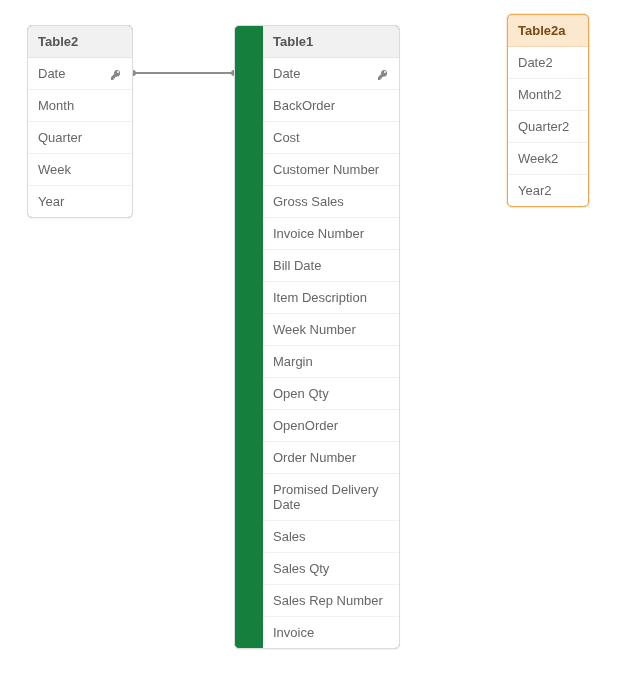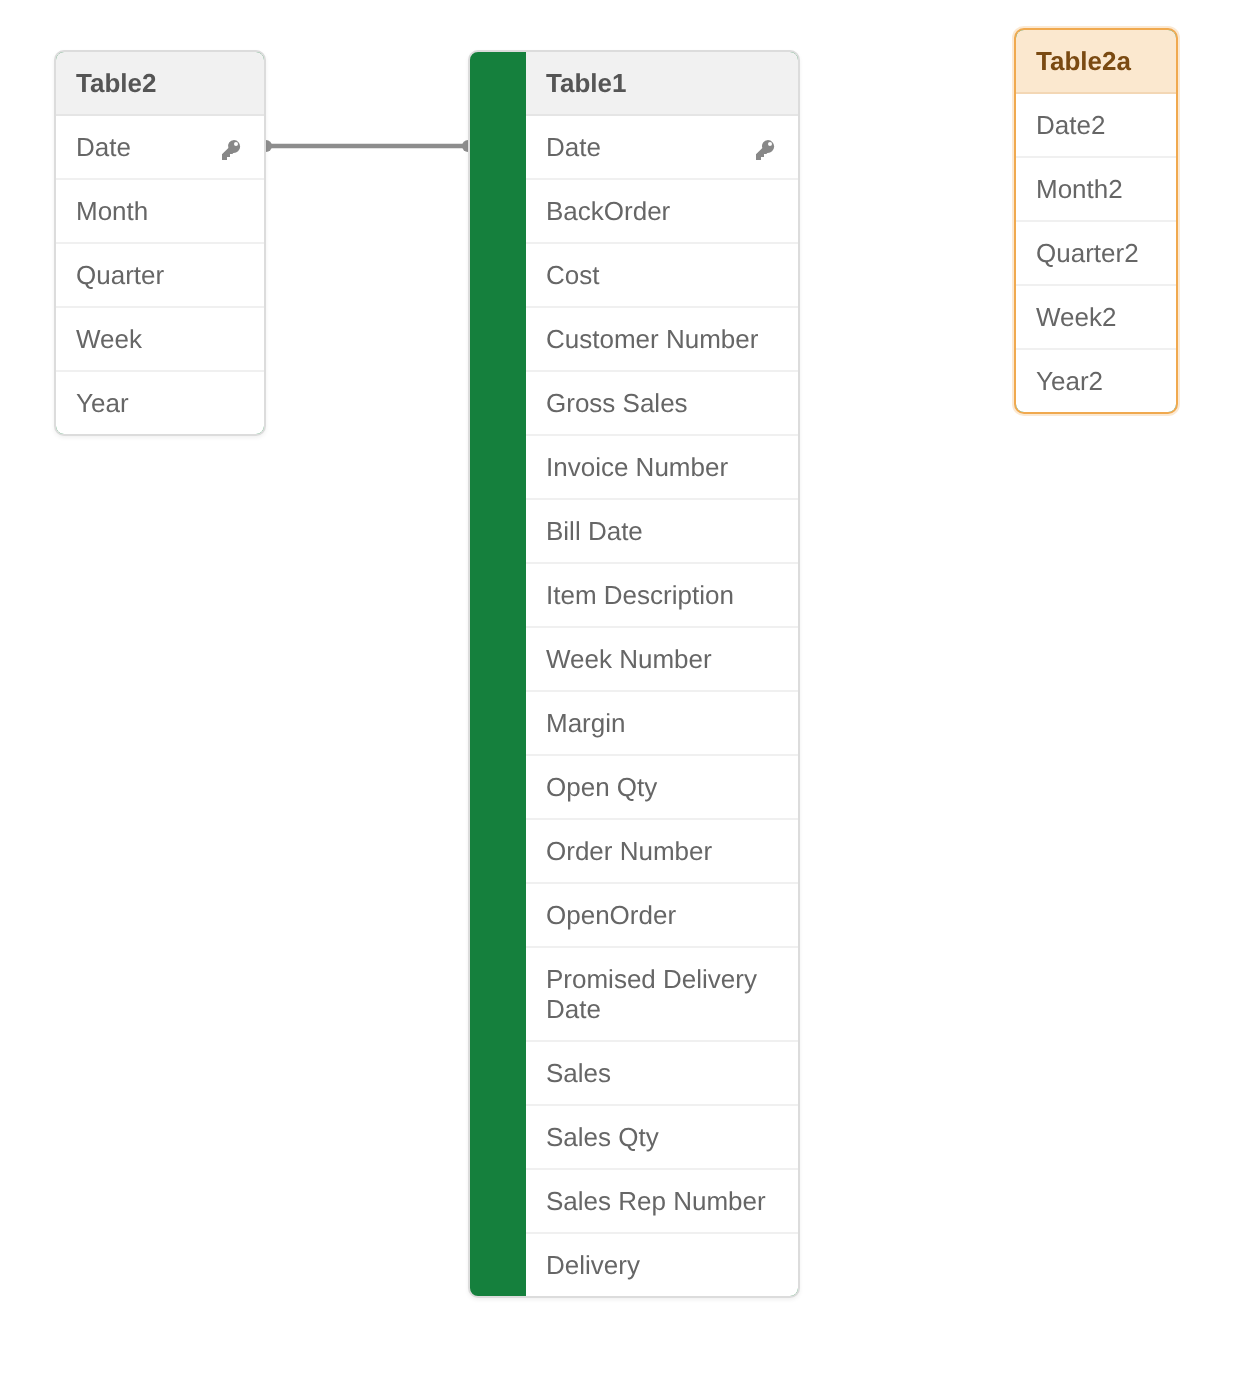--- a/index.html
+++ b/index.html
@@ -156,39 +156,39 @@
     <div class="field-row">
         <span class="field-label">Week Number</span>
       </div>
     <div class="field-row">
         <span class="field-label">Margin</span>
       </div>
     <div class="field-row">
         <span class="field-label">Open Qty</span>
       </div>
     <div class="field-row">
+        <span class="field-label">OpenOrder</span>
+      </div>
+    <div class="field-row">
         <span class="field-label">Order Number</span>
       </div>
     <div class="field-row">
-        <span class="field-label">OpenOrder</span>
-      </div>
-    <div class="field-row">
         <span class="field-label">Promised Delivery Date</span>
       </div>
     <div class="field-row">
         <span class="field-label">Sales</span>
       </div>
     <div class="field-row">
         <span class="field-label">Sales Qty</span>
       </div>
     <div class="field-row">
         <span class="field-label">Sales Rep Number</span>
       </div>
     <div class="field-row">
-        <span class="field-label">Delivery</span>
+        <span class="field-label">Invoice</span>
       </div>
   </div>
 
   <div id="tbl-table2a" class="table-box highlight">
     <div class="table-header">
       <span>Table2a</span>
     </div>
     <div class="field-row">
         <span class="field-label">Date2</span>
       </div>

